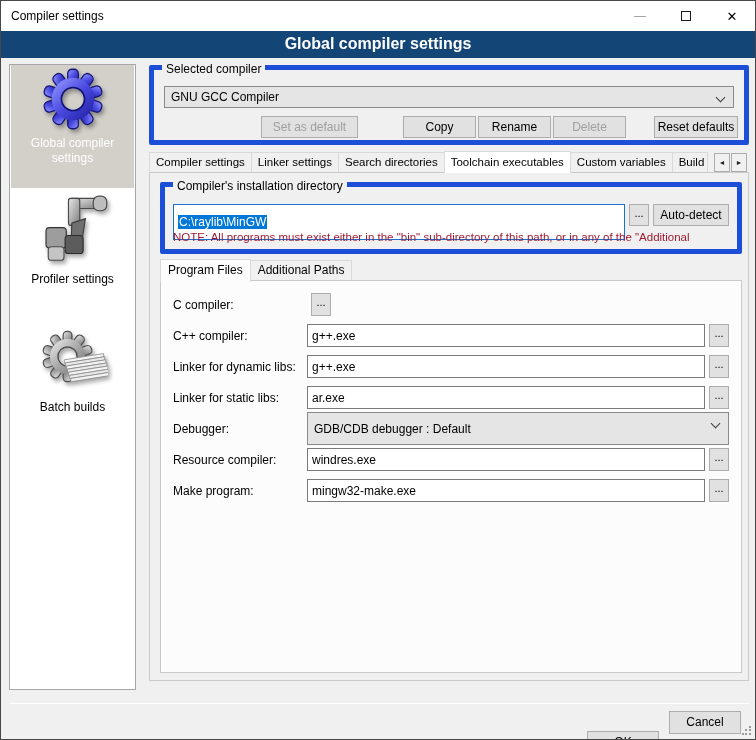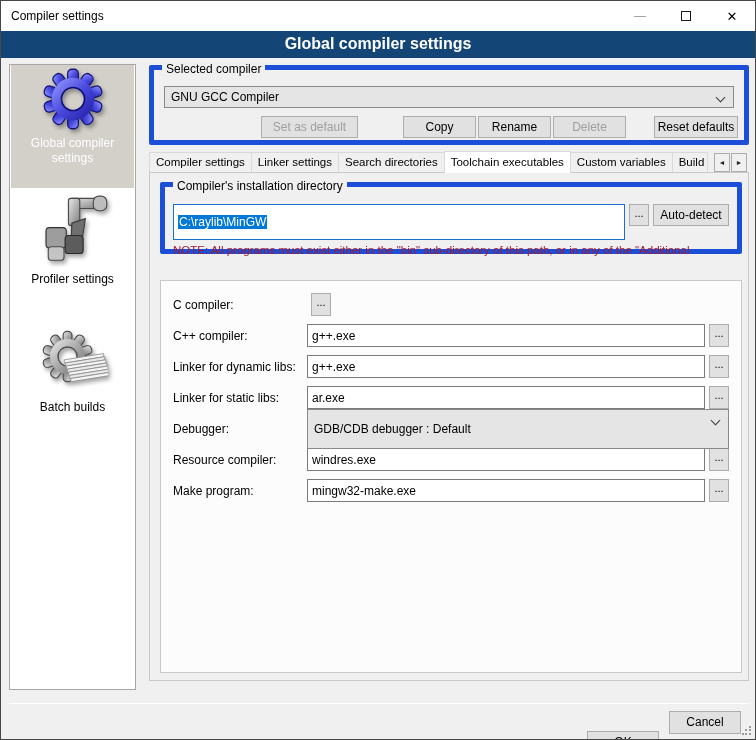--- a/index.html
+++ b/index.html
@@ -57,31 +57,31 @@
   .tab-arrow{position:absolute;top:2px;width:16px;height:19px;background:#f0f0f0;border:1px solid #adadad;
     display:flex;align-items:center;justify-content:center;font-size:7px;color:#222;z-index:4;}
   .ta-prev{left:565px;}
   .ta-next{left:582px;}
   
   .outerpage{position:absolute;left:148px;top:171px;width:600px;height:509px;background:#f0f0f0;border:1px solid #c9c9c9;z-index:2;}
   .g2{left:10px;top:9px;width:582px;height:72px;}
   .g2 .textinput{position:absolute;left:8px;top:17px;width:452px;}
   .g2 .browse{position:absolute;left:464px;top:17px;}
   .b-autodetect{position:absolute;left:488px;top:17px;width:76px;}
-  .note{position:absolute;left:8px;top:57px;color:#9e1b32;font-size:11.5px;white-space:nowrap;overflow:hidden;right:2px;}
+  .note{position:absolute;left:8px;top:44px;color:#9e1b32;font-size:11.5px;white-space:nowrap;overflow:hidden;right:2px;}
   
   .innertabs{position:absolute;left:10px;top:86px;height:22px;display:flex;}
   .itab{border:1px solid #d9d9d9;background:#f0f0f0;padding:0 7px;line-height:19px;height:21px;margin-top:1px;margin-right:-1px;font-size:12px;}
   .itab.active{background:#fcfcfc;height:23px;margin-top:0;line-height:21px;border-bottom:none;z-index:3;position:relative;}
   .innerpage{position:absolute;left:10px;top:107px;width:582px;height:393px;background:#fcfcfc;border:1px solid #c9c9c9;padding:12px 12px 0 12px;z-index:2;}
   .prow{display:flex;align-items:center;margin-bottom:8px;height:23px;}
   .prow .plabel{width:134px;flex:none;}
   .prow .textinput{flex:1;height:23px;}
   .prow .browse{flex:none;margin-left:4px;height:23px;}
-  .prow .combo{flex:1;height:40px;align-items:center;}
+  .prow .combo{flex:1;height:33px;align-items:center;}
   
   .divider{position:absolute;left:8px;top:702px;width:740px;height:1px;background:#b7b7b7;border-bottom:1px solid #fff;}
   .b-ok{position:absolute;left:586px;top:710px;width:72px;height:23px;line-height:21px;margin-top:20px;}
   .b-cancel{position:absolute;left:668px;top:710px;width:72px;height:23px;line-height:21px;}
   .grip{position:absolute;right:3px;bottom:3px;}
 </style>
 </head>
 <body>
 
 <div id="window">
@@ -232,20 +232,24 @@
     <div class="group g2">
       <span class="legend">Compiler's installation directory</span>
       <div class="textinput focused">
         <span class="sel">C:\raylib\MinGW</span>
       </div>
       <div class="browse">...</div>
       <div class="btn b-autodetect">Auto-detect</div>
       <div class="note">NOTE: All programs must exist either in the "bin" sub-directory of this path, or in any of the "Additional</div>
     </div>
 
+    <div class="innertabs">
+      <div class="itab active">Program Files</div>
+      <div class="itab">Additional Paths</div>
+    </div>
 
     <div class="innerpage">
 
       <div class="prow">
         <span class="plabel">C compiler:</span>
         <div class="browse">...</div>
       </div>
 
       <div class="prow">
         <span class="plabel">C++ compiler:</span>

